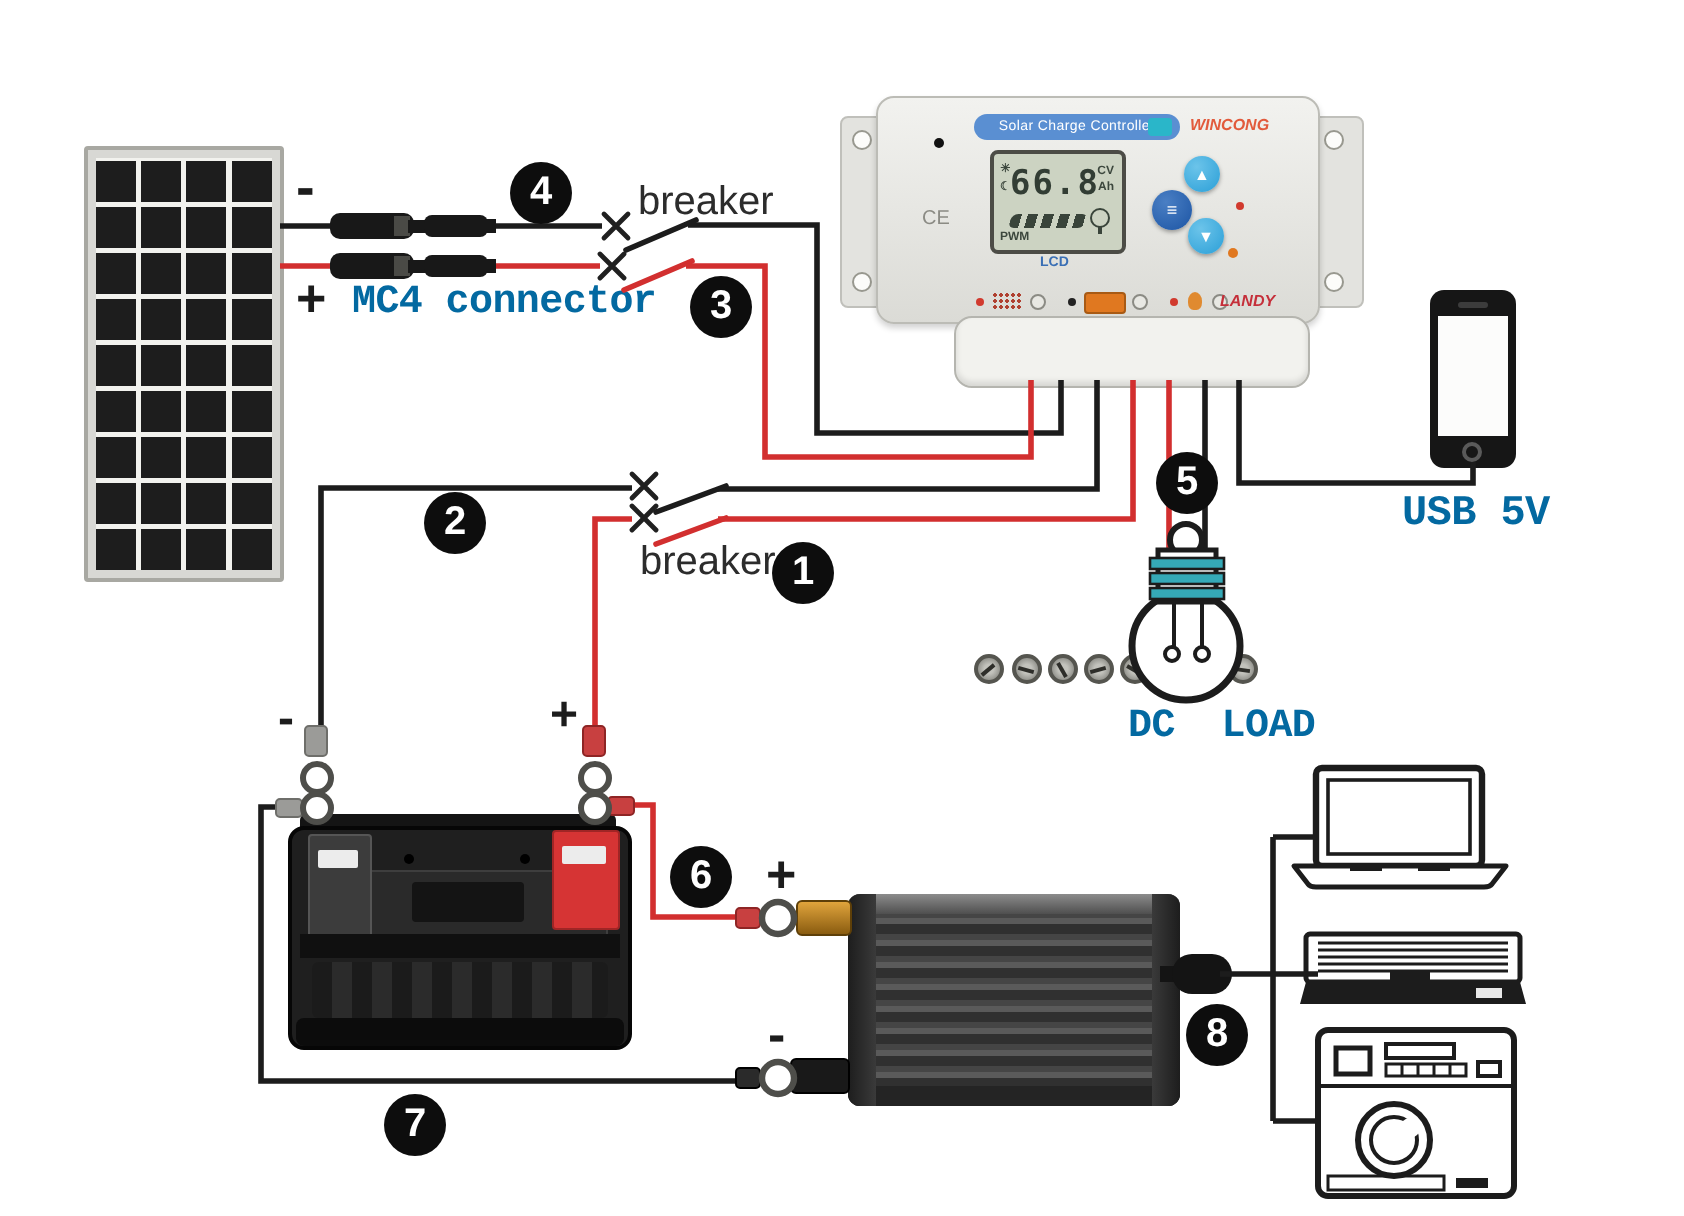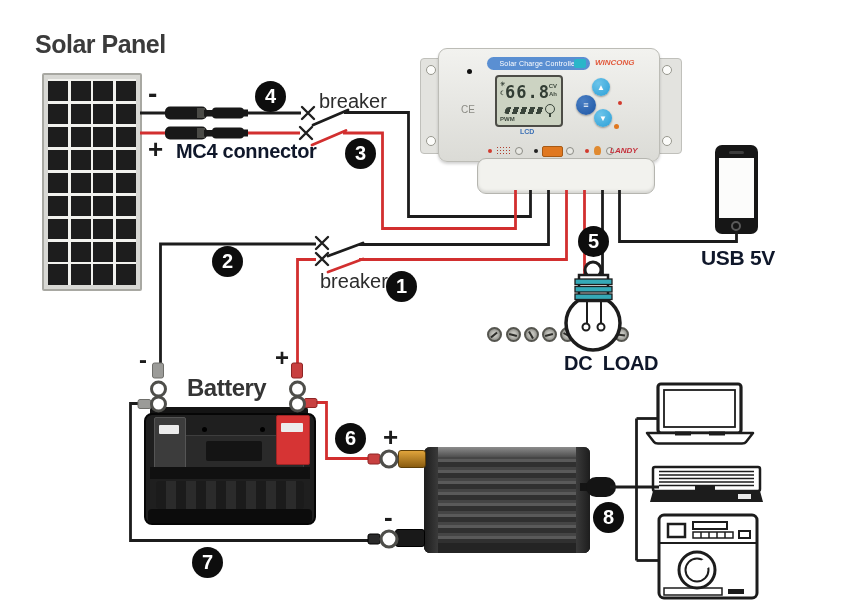--- a/index.html
+++ b/index.html
@@ -2,21 +2,21 @@
 <html style="--wire-red: #d22f2f; --wire-black: #1c1c1c; --ink: #2e2e2e; --banner-blue: #5a8fd2; --lcd-green: #ccd3c2; --button-blue: #2b9fd7; --button-navy: #1c55a4; --teal: #35a9b7; --terminal-red: #d63434; --gold: #e0a43c;"><head>
 <meta charset="utf-8">
 <style>
   html,body{margin:0;padding:0;background:#fff;}
   #stage{position:relative;width:842px;height:608px;background:#ffffff;overflow:hidden;
          font-family:"Liberation Sans",sans-serif;color:var(--ink);}
   .abs{position:absolute;}
   .lbl{position:absolute;white-space:pre;}
   .title{font-size:25px;font-weight:bold;color:#3b3b3b;letter-spacing:-.5px;}
   .device{font-size:24px;font-weight:bold;color:#353535;letter-spacing:-.5px;}
-  .bold20{font-size:20px;font-weight:bold;color:#0f172a;letter-spacing:-.3px;}
+  .bold20{font-size:20px;font-weight:bold;color:#0369a1;letter-spacing:-.3px;font-family:Liberation Mono, monospace;}
   .breaker{font-size:20px;color:#2c2c2c;}
   .pol{font-size:26px;font-weight:bold;color:#1c1c1c;line-height:1;}
   .marker{position:absolute;width:31px;height:31px;border-radius:50%;background:#0d0d0d;color:#fff;
           font-size:20px;font-weight:bold;display:flex;align-items:center;justify-content:center;}
   
   #wires{position:absolute;left:0;top:0;pointer-events:none;}
   .wb{stroke:var(--wire-black);stroke-width:2.8;fill:none;}
   .wr{stroke:var(--wire-red);stroke-width:2.8;fill:none;}
   .wx{stroke:#202020;stroke-width:2.4;stroke-linecap:round;fill:none;}
   .blade{stroke-linecap:round;}
@@ -65,27 +65,25 @@
   
   .batt{position:absolute;left:144px;top:405px;width:174px;height:122px;}
   
   .inv{position:absolute;left:422px;top:445px;width:170px;height:110px;}
 </style>
 </head>
 <body>
 
 <div id="stage">
 
-  <div class="lbl title" style="left:35px;top:30px;">Solar Panel</div>
   <div class="lbl pol" style="left:148px;top:80px;font-size:28px;">-</div>
   <div class="lbl pol" style="left:148px;top:136px;">+</div>
   <div class="lbl bold20" style="left:176px;top:140px;">MC4 connector</div>
   <div class="lbl breaker" style="left:319px;top:90px;">breaker</div>
   <div class="lbl breaker" style="left:320px;top:270px;">breaker</div>
-  <div class="lbl device" style="left:187px;top:374px;">Battery</div>
   <div class="lbl bold20" style="left:701px;top:246px;font-size:21px;">USB 5V</div>
   <div class="lbl bold20" style="left:564px;top:352px;">DC  LOAD</div>
   <div class="lbl pol" style="left:139px;top:348px;font-size:24px;">-</div>
   <div class="lbl pol" style="left:275px;top:346px;font-size:24px;">+</div>
   <div class="lbl pol" style="left:383px;top:424px;">+</div>
   <div class="lbl pol" style="left:384px;top:504px;">-</div>
 
   <div class="panel">
     <div class="cells"></div>
   </div>

